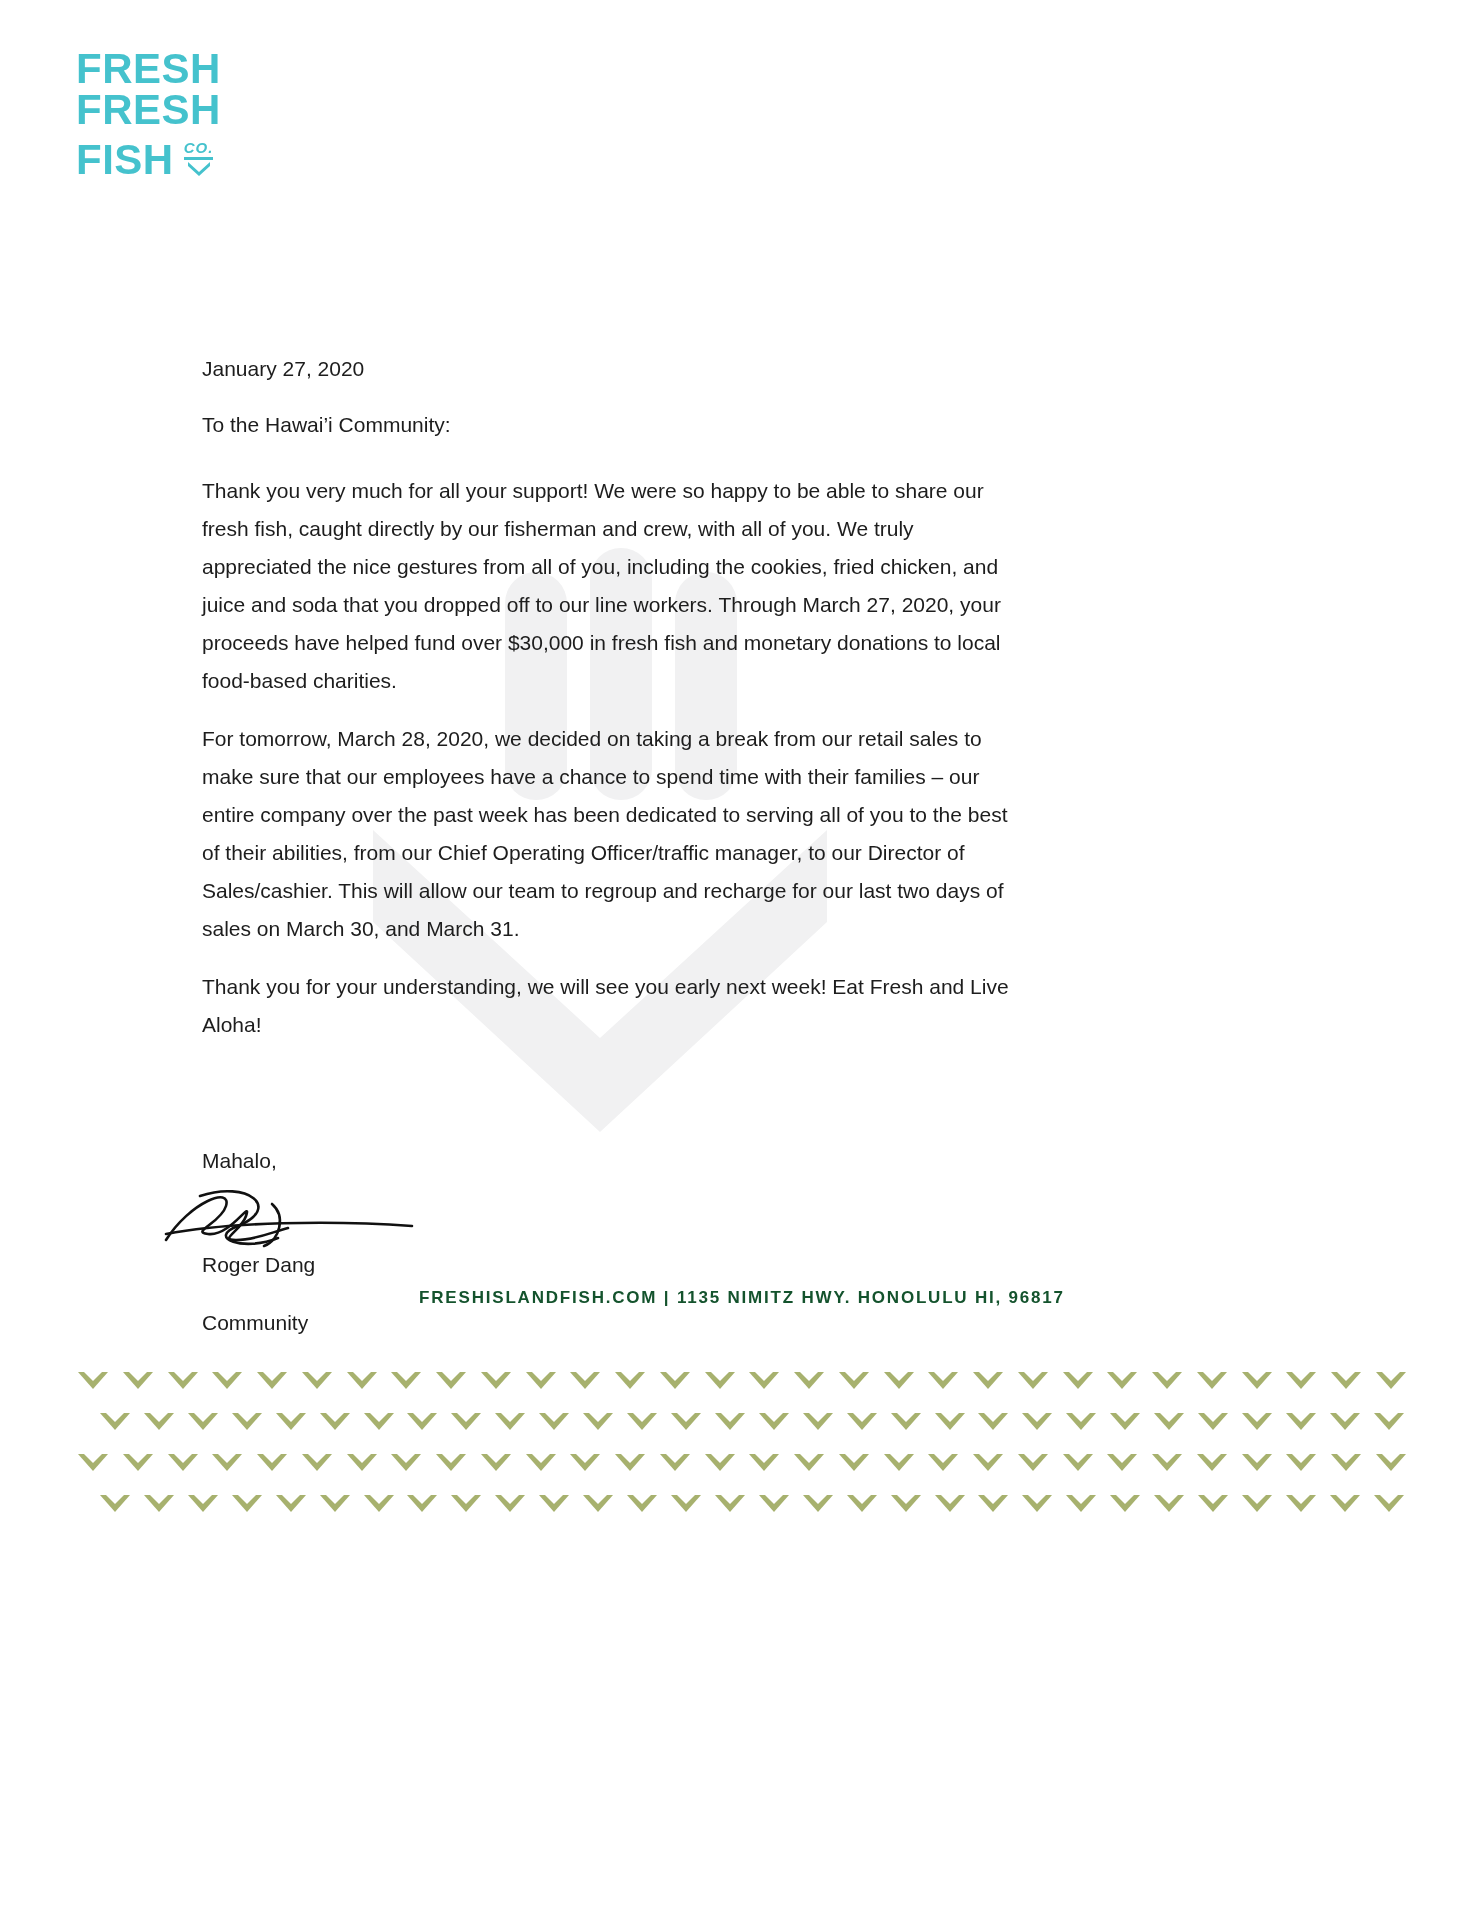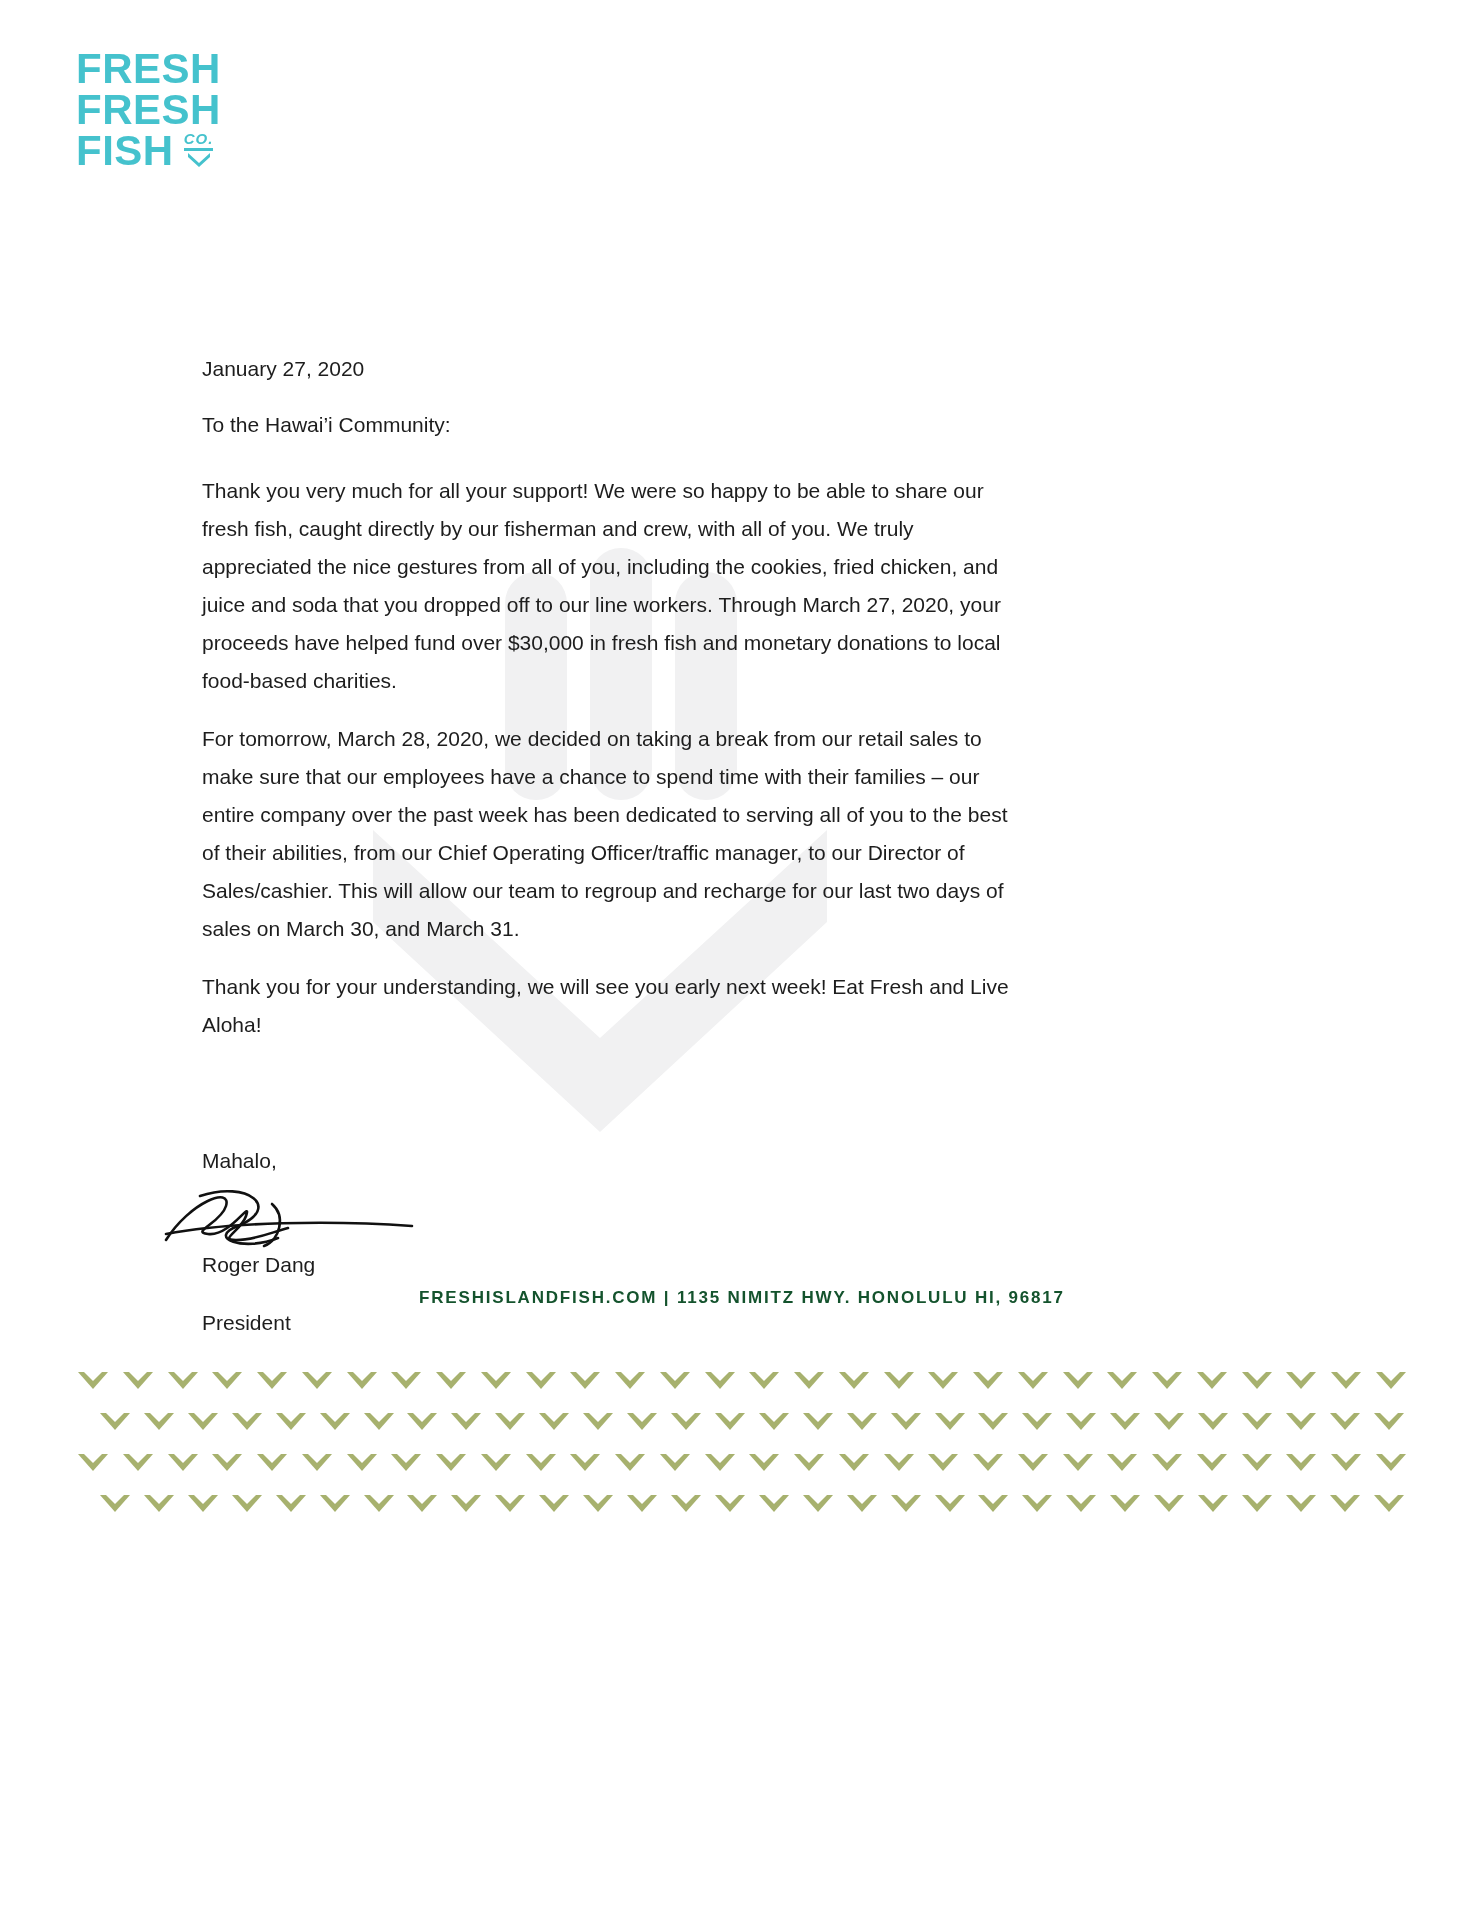--- a/index.html
+++ b/index.html
@@ -4,21 +4,21 @@
 <style>
   html,body { margin:0; padding:0; background:#ffffff; }
   .page {
     position:relative; width:1484px; height:1920px; background:#ffffff;
     font-family:"Liberation Sans", sans-serif; overflow:hidden;
   }
 
   
   .logo { position:absolute; left:76px; top:48px; z-index:2; font-weight:bold; letter-spacing:0.5px; }
   .logo-line { font-size:42px; line-height:41px; }
-  .logo-fish-row { display:flex; align-items:flex-end; gap:10px; }
+  .logo-fish-row { display:flex; align-items:flex-end; gap:10px;margin-top:9px; }
   .logo-co-wrap { display:flex; flex-direction:column; align-items:center; padding-bottom:4px; }
   .logo-co { font-size:15px; letter-spacing:1px; border-bottom:3px solid currentColor; padding-bottom:1px;font-style:italic; }
   .logo-tail { margin-top:2px; }
 
   
   .watermark { position:absolute; left:355px; top:540px; z-index:0; }
 
   
   .letter {
     position:absolute; left:202px; top:350px; width:818px; z-index:1;
@@ -96,21 +96,21 @@
         <g fill="none" stroke="#111111" stroke-width="2.6" stroke-linecap="round">
           <path d="M6 58 C 30 20, 72 4, 66 24 C 61 41, 30 50, 48 52 C 70 55, 92 16, 86 34 C 81 49, 58 58, 76 58 C 96 58, 112 50, 128 46"></path>
           <path d="M40 14 C 88 -2, 122 26, 78 44 C 46 56, 84 70, 118 56"></path>
           <path d="M6 52 C 70 40, 170 38, 252 44"></path>
           <path d="M112 22 C 126 34, 120 58, 104 64"></path>
         </g>
       </svg>
     </div>
 
     <p class="signer-name">Roger Dang</p>
-    <p class="signer-title">President</p>
+    <p class="signer-title">Community</p>
   </div>
 
   <div class="footer-line">FRESHISLANDFISH.COM | 1135 NIMITZ HWY. HONOLULU HI, 96817</div>
 
   <div class="pattern">
     <div class="tri-row">
         <span class="tri"></span>
         <span class="tri"></span>
         <span class="tri"></span>
         <span class="tri"></span>

